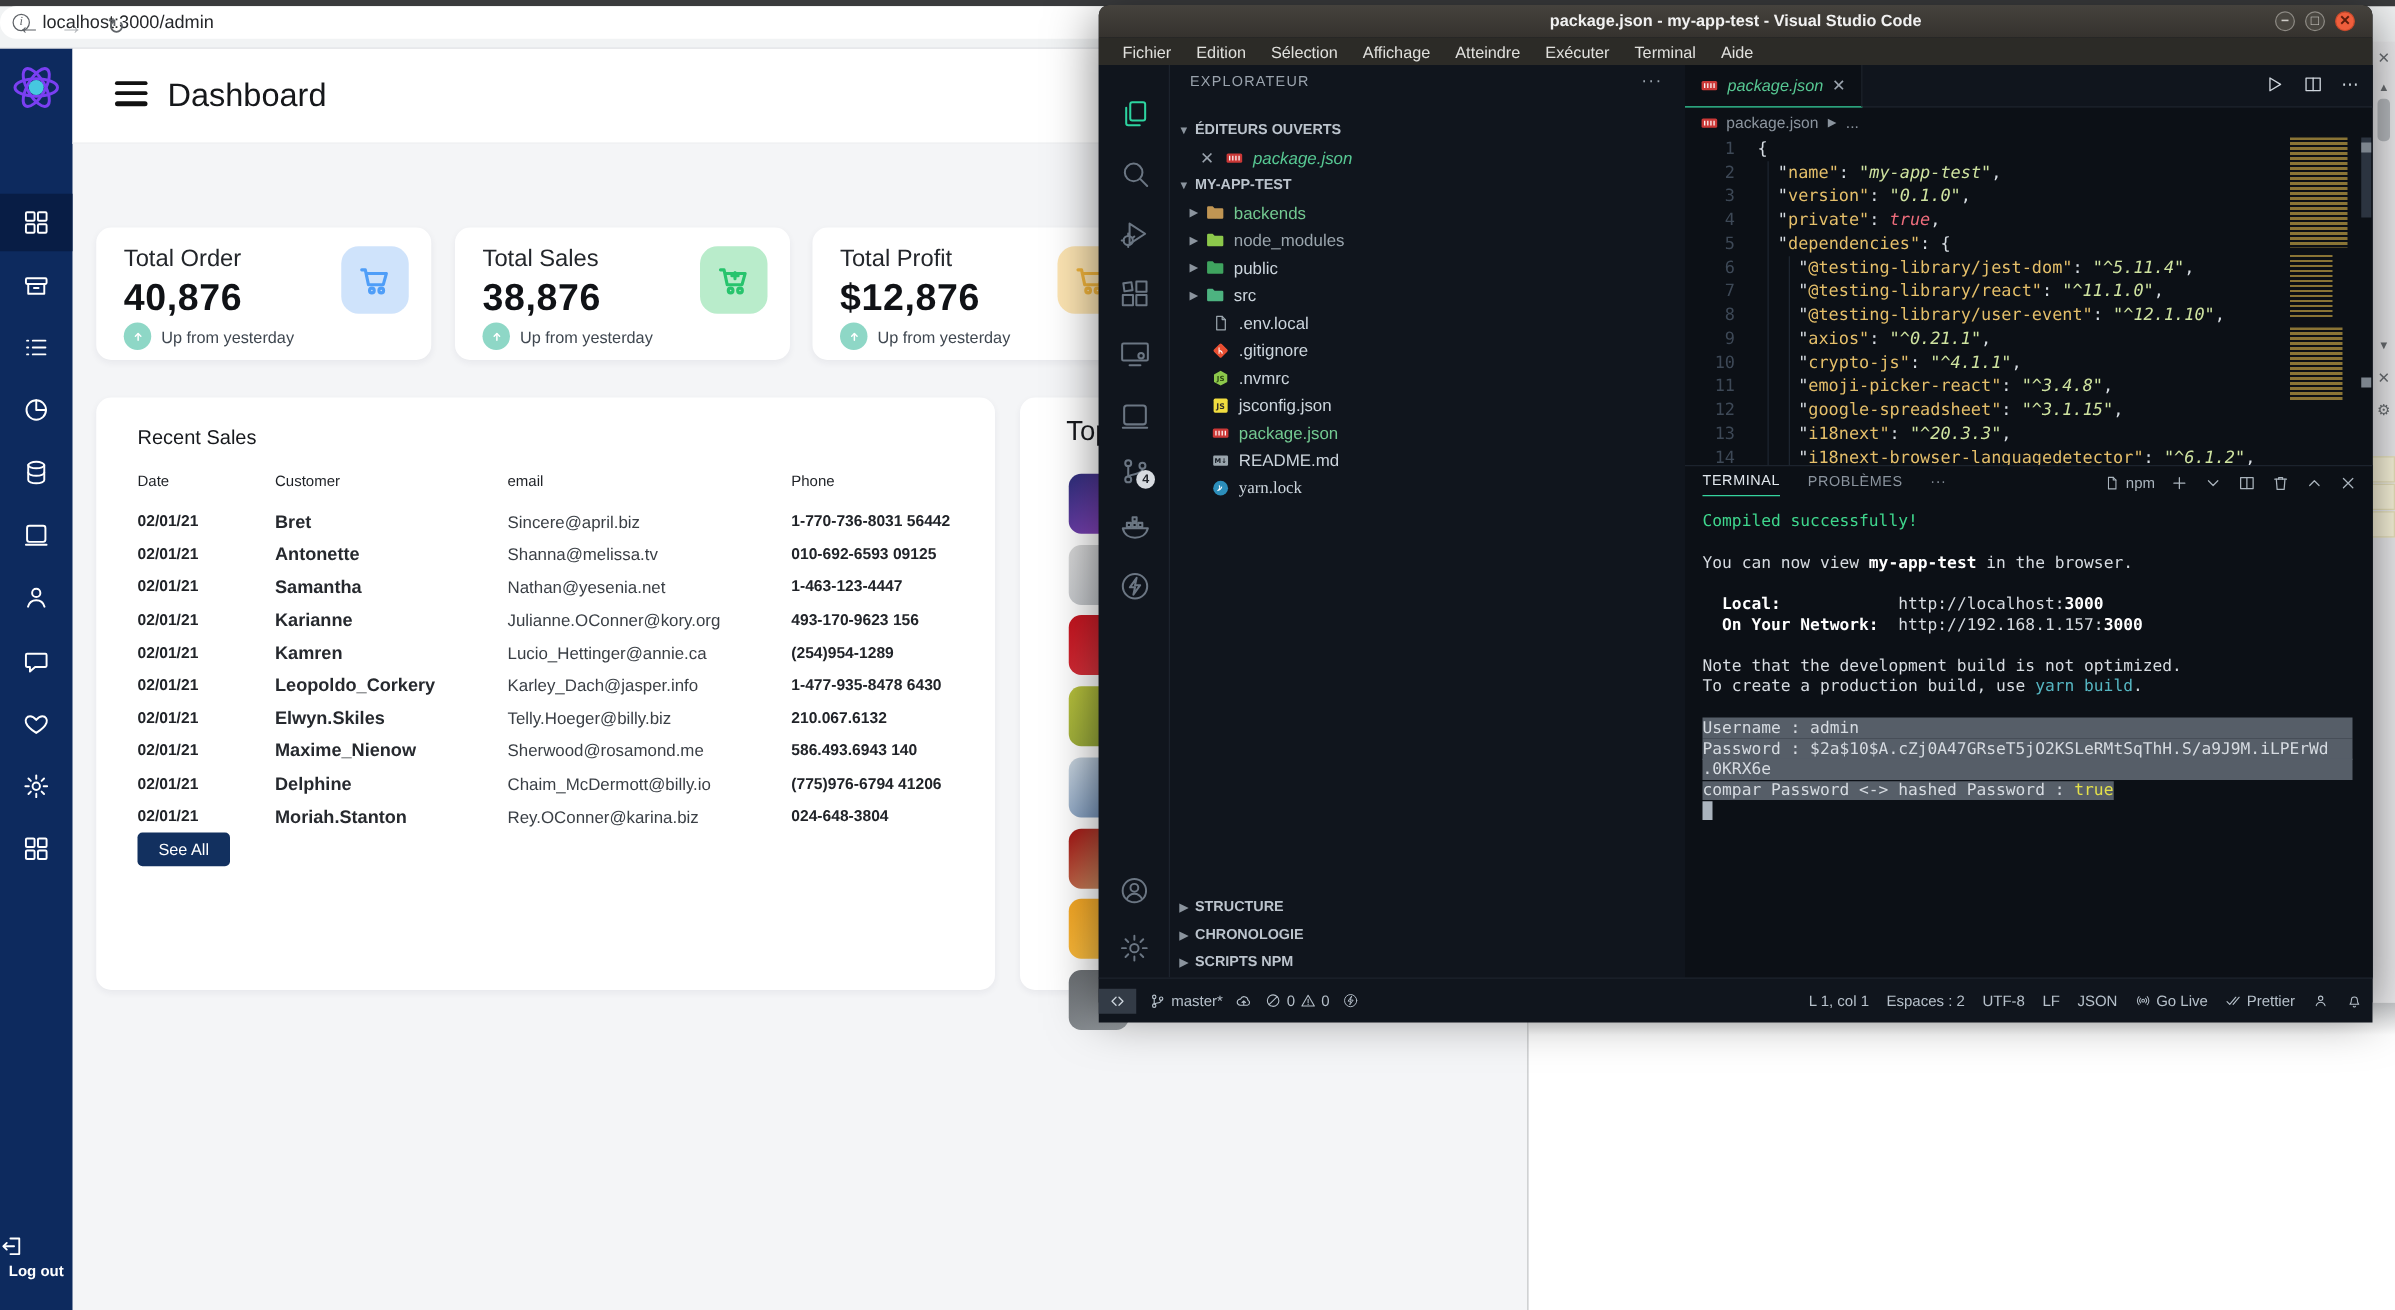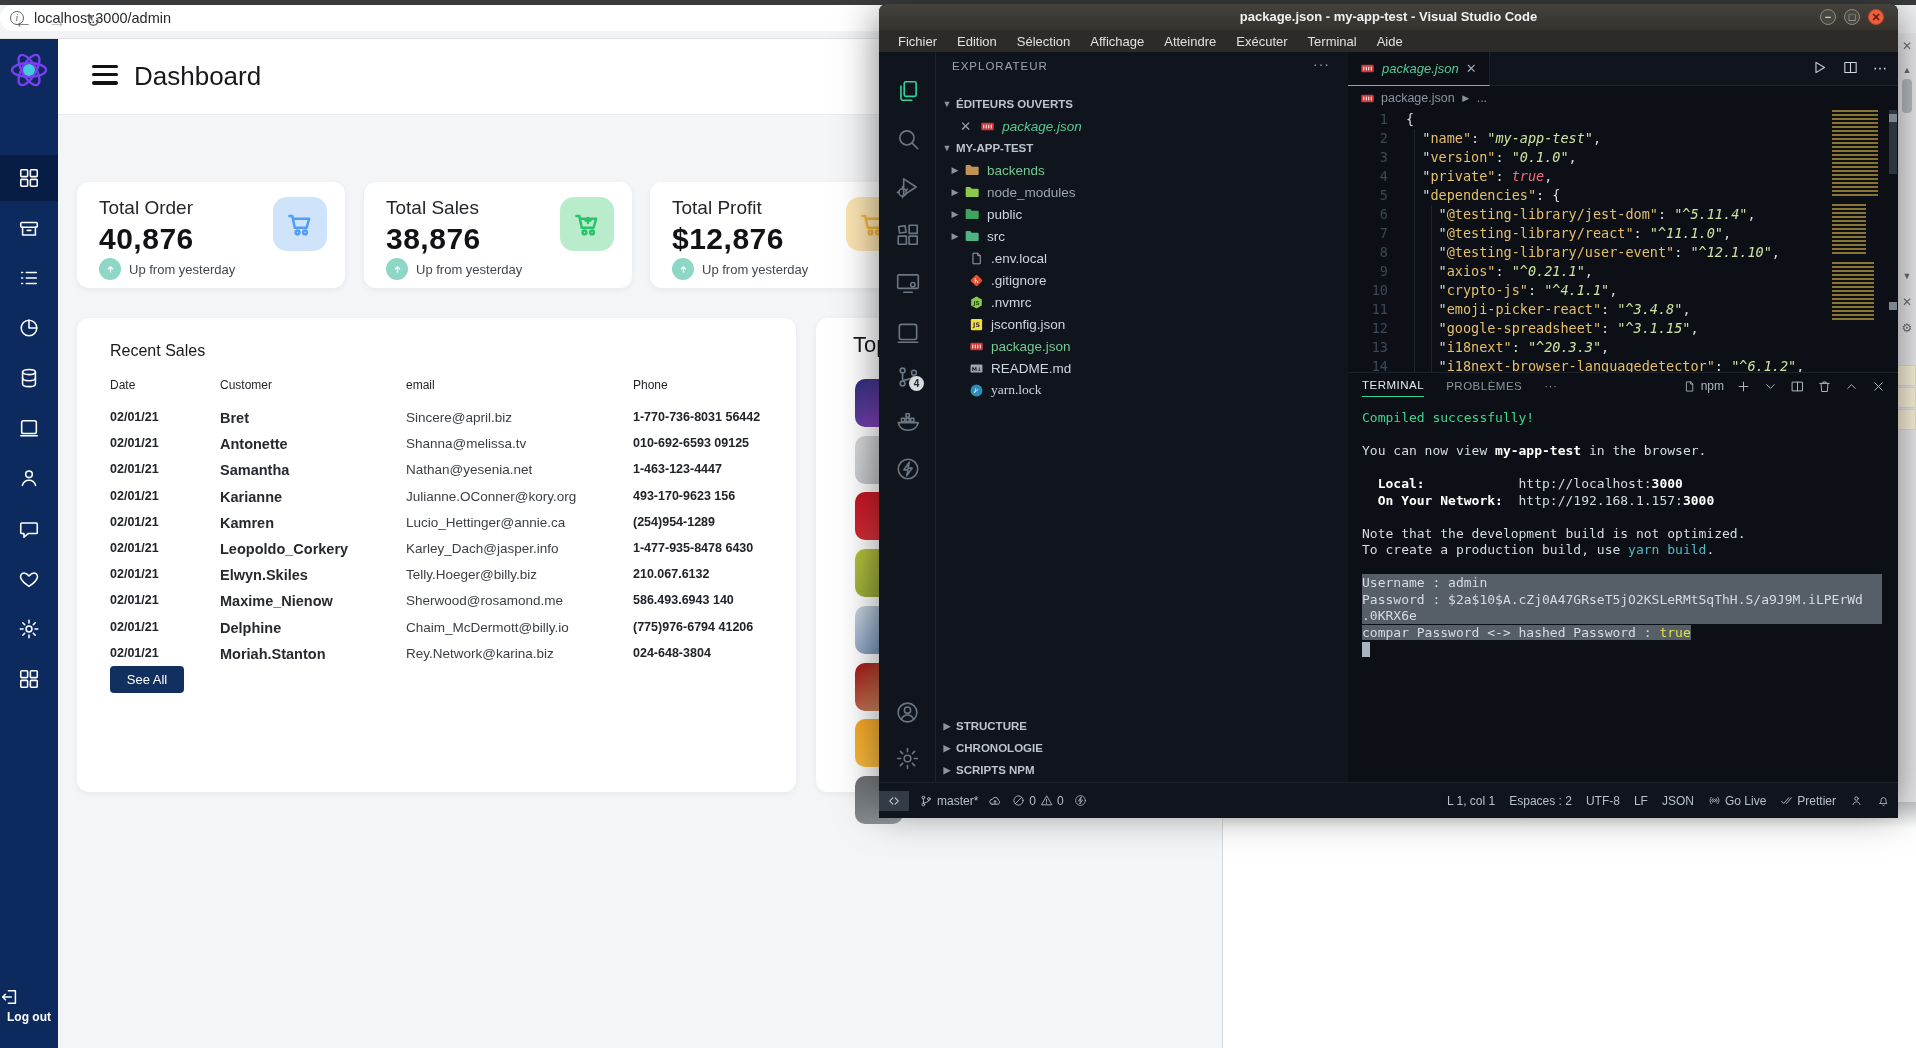--- a/index.html
+++ b/index.html
@@ -353,21 +353,21 @@
           </div>
           <div class="trow" style="top: 301.6px;">
             <div class="td date" style="left: 33px;">02/01/21</div>
             <div class="td cust" style="left: 143px;">Delphine</div>
             <div class="td mail" style="left: 329px;">Chaim_McDermott@billy.io</div>
             <div class="td phone" style="left: 556px;">(775)976-6794 41206</div>
           </div>
           <div class="trow" style="top: 327.8px;">
             <div class="td date" style="left: 33px;">02/01/21</div>
             <div class="td cust" style="left: 143px;">Moriah.Stanton</div>
-            <div class="td mail" style="left: 329px;">Rey.Network@karina.biz</div>
+            <div class="td mail" style="left: 329px;">Rey.OConner@karina.biz</div>
             <div class="td phone" style="left: 556px;">024-648-3804</div>
           </div>
         </div>
       <button class="seeall">See All</button>
     </div>
 
     <div class="abs panel toppanel">
       <div class="pt">Top</div>
       <div id="top-products">
           <div class="thumb" style="top: 61px; background: linear-gradient(135deg, rgb(43, 46, 122), rgb(162, 75, 207));"></div>

